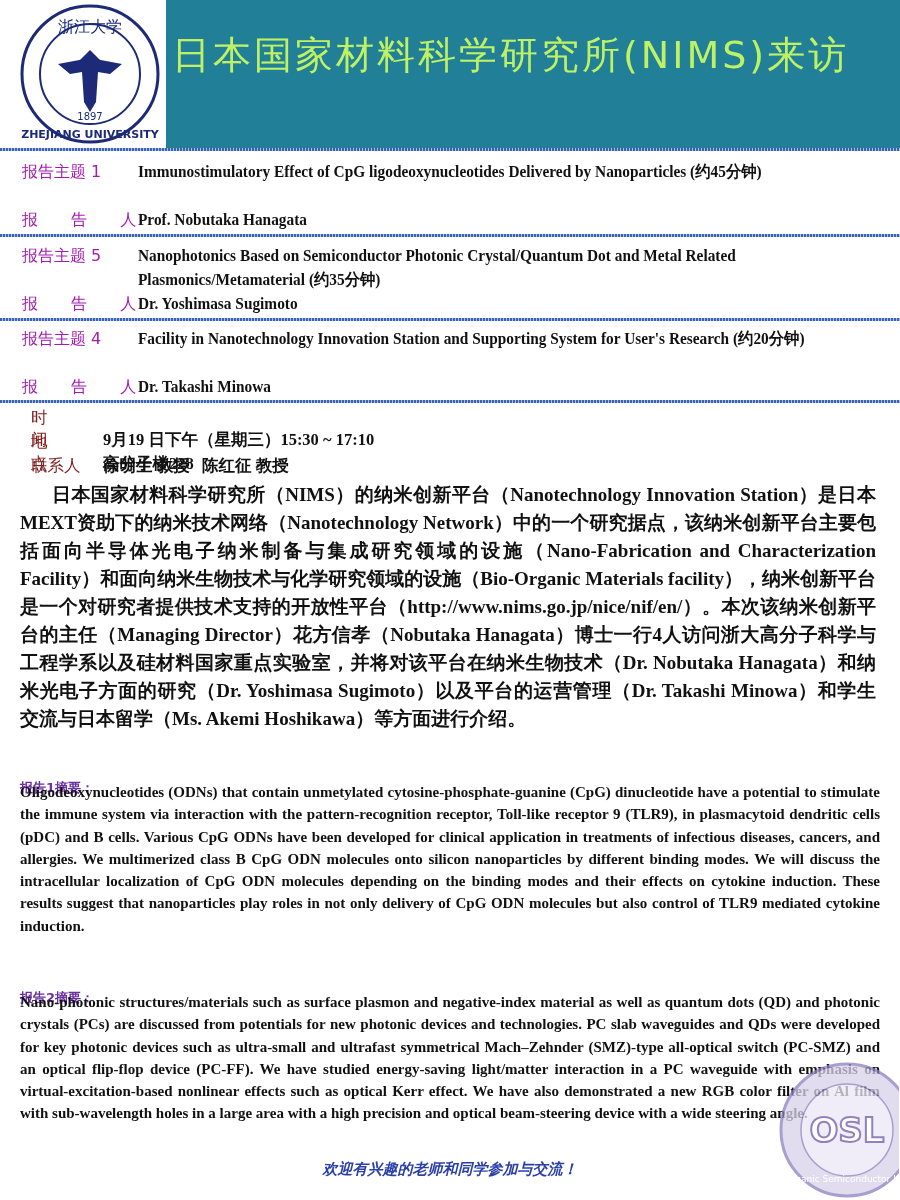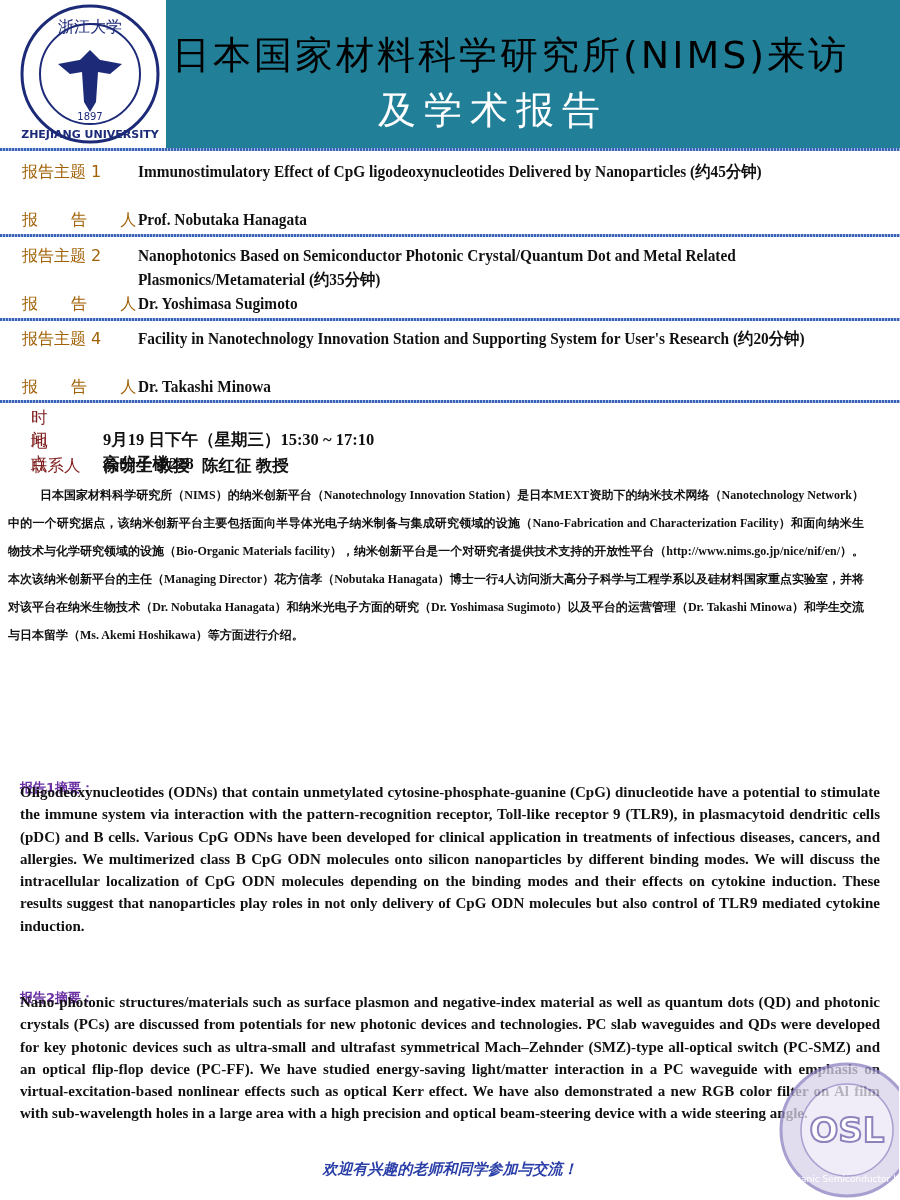--- a/index.html
+++ b/index.html
@@ -1,37 +1,37 @@
 <!DOCTYPE html>
 <html><head>
 <meta charset="utf-8">
 <style>
   html, body { margin:0; padding:0; background:#fff; }
   body { width:900px; height:1200px; position:relative; overflow:hidden;
          font-family:"Liberation Serif", "DejaVu Serif", serif; color:#111; }
   .header { position:absolute; left:16px; top:0; width:900px; height:148px; background:#fff; }
   .logo { position:absolute; left:2px; top:2px; width:144px; height:144px; }
   .banner { position:absolute; left:150px; top:0; width:750px; height:148px; background:#217f98; }
-  .banner-line1 { position:absolute; left:6px; top:30px; color:#000000; font-size:38px; letter-spacing:3px;
+  .banner-line1 { position:absolute; left:6px; top:30px; color:#bef264; font-size:38px; letter-spacing:3px;
                   font-family:"DejaVu Sans", sans-serif; white-space:nowrap; font-weight:normal; }
   .banner-line2 { position:absolute; left:212px; top:85px; color:#fff; font-size:38px; letter-spacing:8px;
                   font-family:"DejaVu Sans", sans-serif; white-space:nowrap; }
   .dotline { position:absolute; left:0; width:900px; height:3px;
              background:repeating-linear-gradient(90deg,#3a63b5 0 2px,#a9bde6 2px 3px); }
   .row { position:absolute; left:0; width:900px; font-weight:bold; font-size:16.5px; line-height:24px; }
-  .lbl { position:absolute; left:22px; color:#a16207; font-family:"DejaVu Sans", sans-serif;
+  .lbl { position:absolute; left:22px; color:#a21caf; font-family:"DejaVu Sans", sans-serif;
          font-size:16px; font-weight:normal; white-space:nowrap; }
   .lbl.spaced { letter-spacing:14px; }
   .val { position:absolute; left:138px; width:752px; font-family:"Liberation Serif", serif;
          font-weight:bold; font-size:16.5px; line-height:24px; transform:scaleX(0.93); transform-origin:left top; }
   .info { position:absolute; left:22px; font-size:16.5px; line-height:22px; }
   .info .k { color:#7f1d1d; font-family:"DejaVu Sans", sans-serif; display:inline-block; width:72px;margin-left:9px; }
   .info .k.sp { letter-spacing:14px; }
   .info .v { font-weight:bold; font-family:"Liberation Serif", "DejaVu Sans", serif; }
-  .intro { position:absolute; left:8px; top:481px; width:856px; font-size:12px; line-height:28px;
+  .intro { position:absolute; left:20px; top:481px; width:856px; font-size:19px; line-height:28px;
            text-align:justify; font-weight:bold; font-family:"Liberation Serif", "DejaVu Serif", serif; text-indent:32px; }
   .abs-h { position:absolute; left:20px; font-size:13px; color:#6a2fa2; font-weight:bold;
            font-family:"DejaVu Sans", sans-serif;margin-top:16px; }
   .abs { position:absolute; left:20px; width:860px; font-size:15px; line-height:22.3px; text-align:justify;
          font-weight:bold; font-family:"Liberation Serif", serif; }
   .footer { position:absolute; left:0; top:1160px; width:900px; text-align:center; color:#2b3fa8;
             font-size:15px; font-style:italic; font-weight:bold; font-family:"DejaVu Sans", sans-serif; }
   .stamp { position:absolute; left:777px; top:1050px; width:122px; height:150px; opacity:0.75; }
 </style>
 </head>
@@ -42,35 +42,34 @@
     <circle cx="72" cy="72" r="68" fill="#fff" stroke="#1c2a78" stroke-width="3"></circle>
     <circle cx="72" cy="72" r="50" fill="none" stroke="#1c2a78" stroke-width="2"></circle>
     <path d="M40 62 L72 56 L104 62 L92 72 L80 70 L78 100 L72 110 L66 100 L64 70 L52 72 Z" fill="#1c2a78"></path>
     <path d="M60 60 L72 48 L84 60 Z" fill="#1c2a78"></path>
     <text x="72" y="30" text-anchor="middle" font-size="16" fill="#1c2a78" font-family="DejaVu Sans, sans-serif">浙江大学</text>
     <text x="72" y="118" text-anchor="middle" font-size="10" fill="#1c2a78" font-family="DejaVu Sans, sans-serif">1897</text>
     <text x="72" y="136" text-anchor="middle" font-size="11" font-weight="bold" fill="#1c2a78" font-family="DejaVu Sans, sans-serif">ZHEJIANG UNIVERSITY</text>
   </svg>
   <div class="banner">
     <div class="banner-line1">日本国家材料科学研究所(NIMS)来访</div>
-    <div class="banner-line2">及学术报告</div>
   </div>
 </div>
 <div class="dotline" style="top:148px"></div>
 
 <div class="row" style="top:160px">
   <span class="lbl" style="top:0">报告主题 1</span>
   <span class="val" style="top:0">Immunostimulatory Effect of CpG ligodeoxynucleotides Delivered by Nanoparticles (约45分钟)</span>
   <span class="lbl spaced" style="top:48px">报 告 人</span>
   <span class="val" style="top:48px">Prof. Nobutaka Hanagata</span>
 </div>
 <div class="dotline" style="top:234px"></div>
 
 <div class="row" style="top:244px">
-  <span class="lbl" style="top:0">报告主题 2</span>
+  <span class="lbl" style="top:0">报告主题 5</span>
   <span class="val" style="top:0">Nanophotonics Based on Semiconductor Photonic Crystal/Quantum Dot and Metal Related Plasmonics/Metamaterial (约35分钟)</span>
   <span class="lbl spaced" style="top:48px">报 告 人</span>
   <span class="val" style="top:48px">Dr. Yoshimasa Sugimoto</span>
 </div>
 <div class="dotline" style="top:318px"></div>
 
 <div class="row" style="top:327px">
   <span class="lbl" style="top:0">报告主题 4</span>
   <span class="val" style="top:0">Facility in Nanotechnology Innovation Station and Supporting System for User's Research (约20分钟)</span>
   <span class="lbl spaced" style="top:48px">报 告 人</span>

